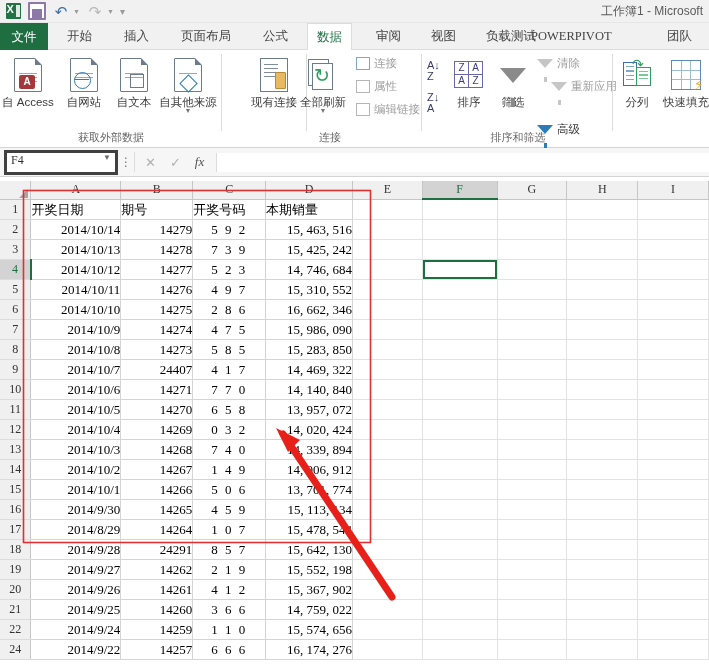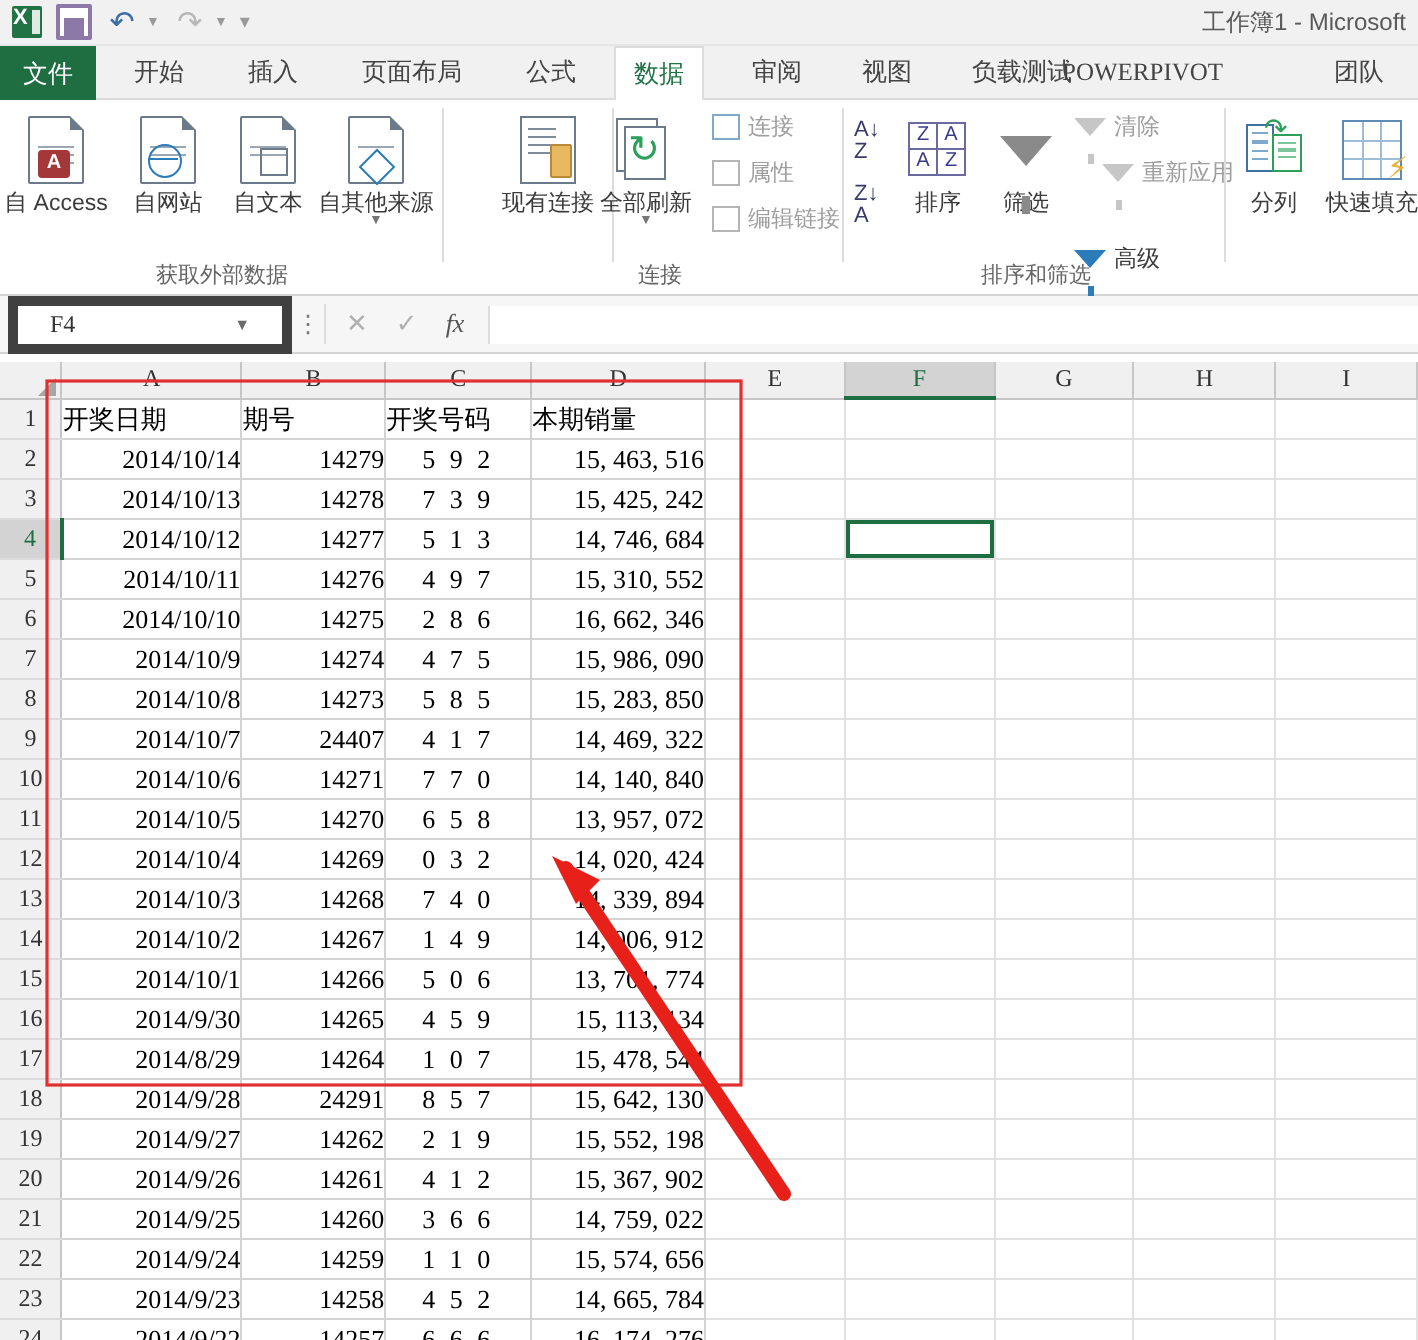--- a/index.html
+++ b/index.html
@@ -87,21 +87,21 @@
   .colsplit .r{position:absolute;right:0;top:7px;width:13px;height:17px;border:1.3px solid #2aa05a;background:#fff;}
   .colsplit .r i{display:block;height:1.3px;background:#79c79a;margin:2.5px 2px;}
   .colsplit .arr{position:absolute;left:9px;top:-4px;font-size:14px;color:#2aa05a;}
   .fillico{width:28px;height:28px;border:1.3px solid #5d8bb5;position:relative;background:#fff;}
   .fillico i{position:absolute;left:0;right:0;height:1.3px;background:#9dbcd6;}
   .fillico b{position:absolute;top:0;bottom:0;width:1.3px;background:#9dbcd6;}
   .fillico .bolt{position:absolute;right:-4px;bottom:-3px;color:#e8b13a;font-size:15px;line-height:15px;}
 
   
   .fbar{height:28px;background:#f6f6f6;position:relative;border-bottom:1px solid #d4d4d4;display:flex;align-items:center;}
-  .namebox{margin-left:4px;width:100px;height:19px;background:#fff;border:5px solid #404040;display:flex;align-items:center;padding:0 16px;
+  .namebox{margin-left:4px;width:100px;height:19px;background:#fff;border:3px solid #404040;display:flex;align-items:flex-start;padding:0 4px;
     font-size:12px;color:#333;font-family:"Liberation Serif",serif;justify-content:space-between;}
   .namebox .cv{font-family:"Liberation Serif",serif;}
   .namebox .dn{font-size:8px;color:#6b6b6b;}
   .vdots{width:16px;text-align:center;color:#777;font-size:12px;letter-spacing:0;line-height:10px;}
   .fbtns{display:flex;align-items:center;gap:14px;padding:0 10px;border-left:1px solid #dcdcdc;height:20px;}
   .fbtns span{font-size:13px;color:#b0b0b0;}
   .fbtns .fx{font-family:"Liberation Serif",serif;font-style:italic;color:#555;font-size:13px;}
   .finput{flex:1;height:19px;background:#fff;border-left:1px solid #dcdcdc;margin-left:2px;}
 
   
@@ -420,21 +420,21 @@
             <td class="cell empty"></td>
             <td class="cell empty"></td>
             <td class="cell empty"></td>
             <td class="cell empty"></td>
             <td class="cell empty"></td>
           </tr>
           <tr>
             <td class="rhead sel">4</td>
             <td class="cell num">2014/10/12</td>
             <td class="cell num">14277</td>
-            <td class="cell ctr">5 1 3</td>
+            <td class="cell ctr">5 2 3</td>
             <td class="cell num">14, 746, 684</td>
             <td class="cell empty"></td>
             <td class="cell empty selcell"></td>
             <td class="cell empty"></td>
             <td class="cell empty"></td>
             <td class="cell empty"></td>
           </tr>
           <tr>
             <td class="rhead">5</td>
             <td class="cell num">2014/10/11</td>
@@ -645,32 +645,20 @@
             <td class="cell num">14259</td>
             <td class="cell ctr">1 1 0</td>
             <td class="cell num">15, 574, 656</td>
             <td class="cell empty"></td>
             <td class="cell empty"></td>
             <td class="cell empty"></td>
             <td class="cell empty"></td>
             <td class="cell empty"></td>
           </tr>
           <tr>
-            <td class="rhead">23</td>
-            <td class="cell num">2014/9/23</td>
-            <td class="cell num">14258</td>
-            <td class="cell ctr">4 5 2</td>
-            <td class="cell num">14, 665, 784</td>
-            <td class="cell empty"></td>
-            <td class="cell empty"></td>
-            <td class="cell empty"></td>
-            <td class="cell empty"></td>
-            <td class="cell empty"></td>
-          </tr>
-          <tr>
             <td class="rhead">24</td>
             <td class="cell num">2014/9/22</td>
             <td class="cell num">14257</td>
             <td class="cell ctr">6 6 6</td>
             <td class="cell num">16, 174, 276</td>
             <td class="cell empty"></td>
             <td class="cell empty"></td>
             <td class="cell empty"></td>
             <td class="cell empty"></td>
             <td class="cell empty"></td>

